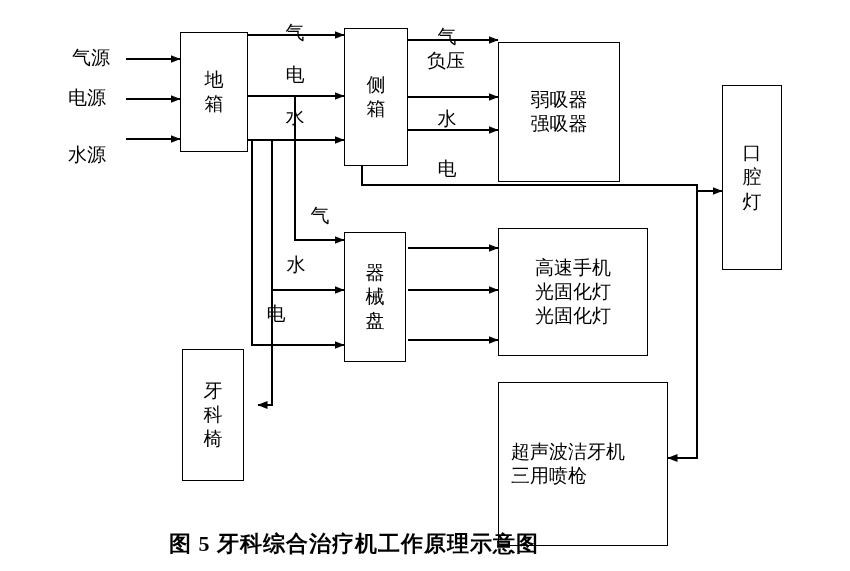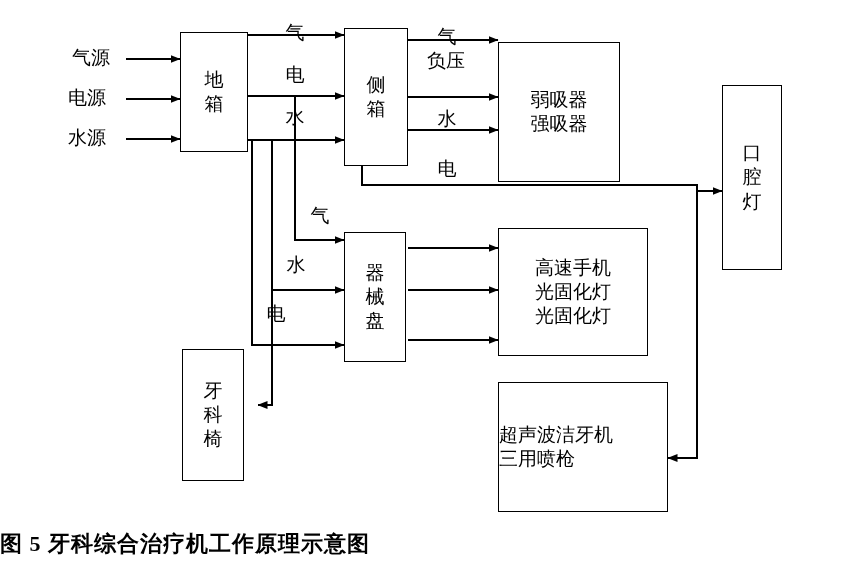--- a/index.html
+++ b/index.html
@@ -50,21 +50,21 @@
     text-align: center;
   }
   .lbl.vert {
     width: 20px;
   }
   .caption {
     position: absolute;
     left: 0;
     top: 529px;
     width: 708px;
-    text-align: left;
+    text-align: center;
     font-size: 22px;
     font-weight: bold;
     color: #000000;
     letter-spacing: 1px;
     font-family: "Liberation Serif", "DejaVu Serif", serif;
   }
 </style>
 </head>
 <body>
 
@@ -105,21 +105,21 @@
       <line x1="408" y1="248" x2="498" y2="248" marker-end="url(#arrow)"></line>
       <line x1="408" y1="290" x2="498" y2="290" marker-end="url(#arrow)"></line>
       <line x1="408" y1="340" x2="498" y2="340" marker-end="url(#arrow)"></line>
 
       <path d="M697,191 L697,458 L668,458" marker-end="url(#arrow)"></path>
     </g>
   </svg>
 
   <div class="lbl" style="left:72px; top:47px;font-family:Liberation Serif, serif;">气源</div>
   <div class="lbl" style="left:68px; top:87px;">电源</div>
-  <div class="lbl" style="left:68px; top:127px;">水源</div>
+  <div class="lbl" style="left:68px; top:144px;">水源</div>
 
   <div class="box" style="left:180px; top:32px; width:68px; height:120px;">
     <span class="line">地</span>
     <span class="line">箱</span>
   </div>
 
   <div class="box" style="left:344px; top:28px; width:64px; height:138px;">
     <span class="line">侧</span>
     <span class="line">箱</span>
   </div>
@@ -146,21 +146,21 @@
     <span class="line">光固化灯</span>
     <span class="line">光固化灯</span>
   </div>
 
   <div class="box" style="left:182px; top:349px; width:62px; height:132px;">
     <span class="line">牙</span>
     <span class="line">科</span>
     <span class="line">椅</span>
   </div>
 
-  <div class="box" style="left:498px; top:382px; width:170px; height:130px; align-items:flex-start; padding-left:0;">
+  <div class="box" style="left:498px; top:382px; width:170px; height:164px; align-items:flex-start; padding-left:12px;">
     <span class="line">超声波洁牙机</span>
     <span class="line">三用喷枪</span>
   </div>
 
   <div class="lbl vert" style="left:285px; top:22px;">气</div>
   <div class="lbl vert" style="left:285px; top:64px;">电</div>
   <div class="lbl vert" style="left:285px; top:106px;">水</div>
 
   <div class="lbl vert" style="left:437px; top:26px;">气</div>
   <div class="lbl" style="left:427px; top:50px;">负压</div>

